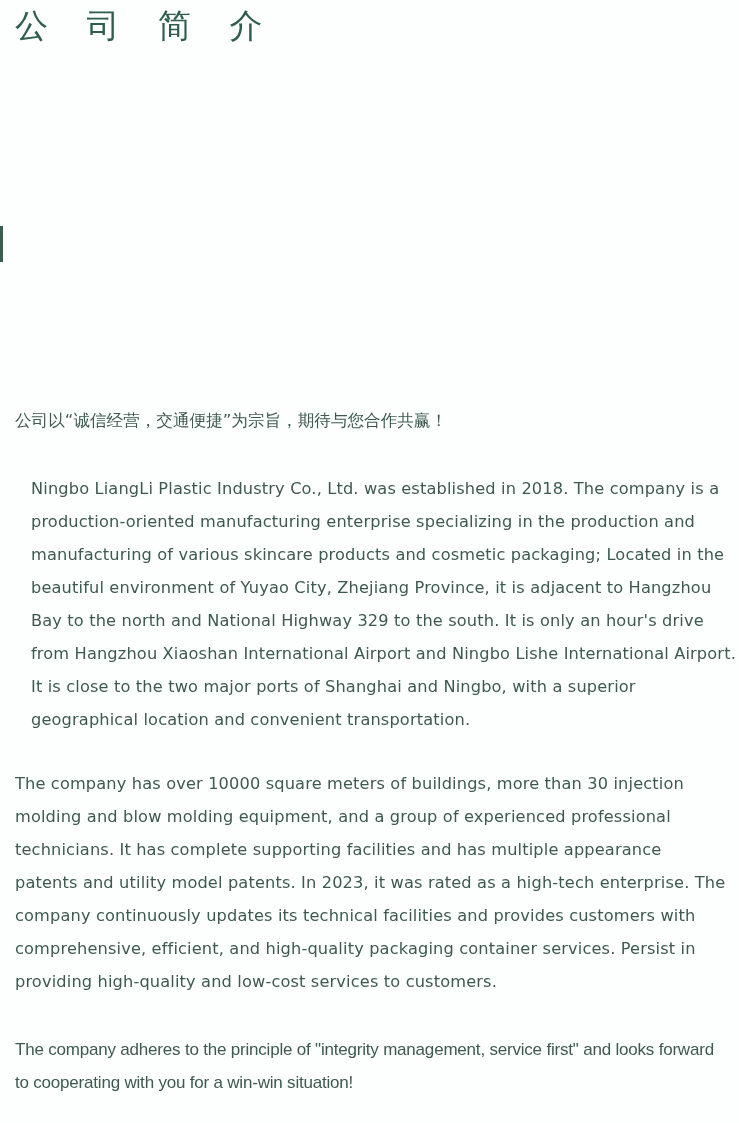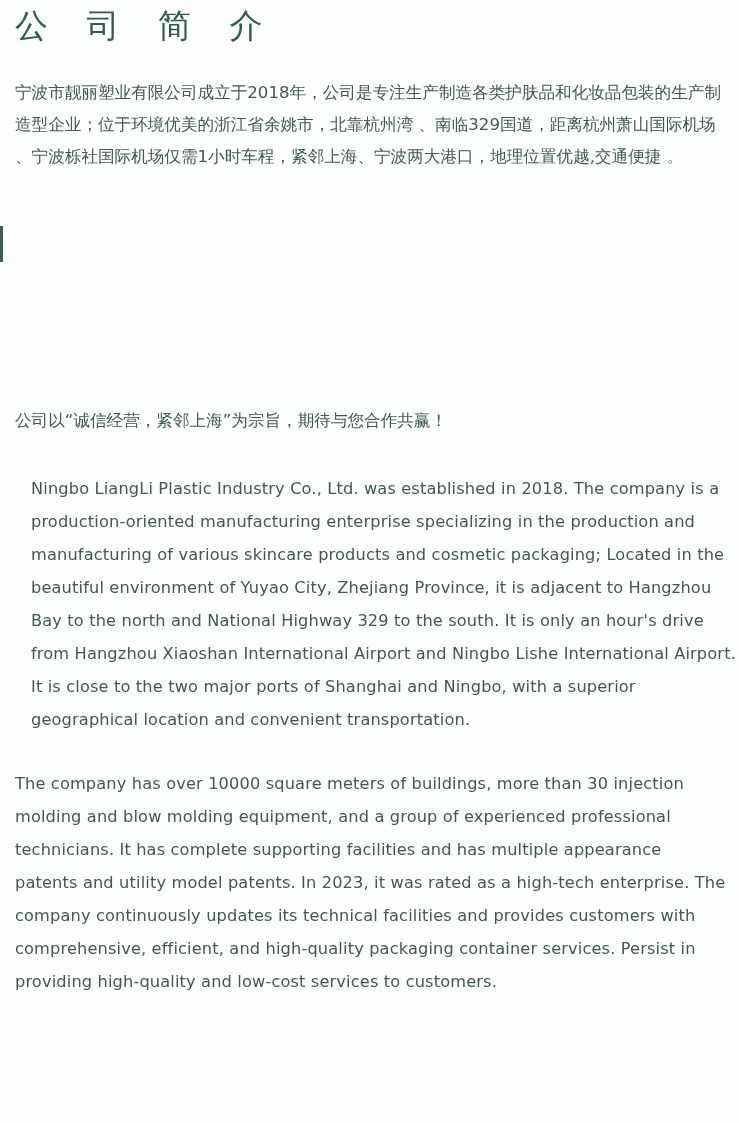--- a/index.html
+++ b/index.html
@@ -74,18 +74,18 @@
     #p-en3 { top: 1033px; }
   </style>
 </head>
 <body>
 
 <div class="page">
   <h1 class="title">公 司 简 介</h1>
 
   <div class="left-bar"></div>
 
-  <p class="cn-para" id="p-cn1">宁波市靓丽塑业有限公司成立于2018年，公司是专注生产制造各类护肤品和化妆品包装的生产制造型企业；位于环境优美的浙江省余姚市，北靠杭州湾 、南临329国道，距离杭州萧山国际机场 、宁波栎社国际机场仅需1小时车程，紧邻上海、宁波两大港口，地理位置优越,交通便捷 。</p>
-  <p class="cn-para" id="p-cn3">公司以“诚信经营，紧邻上海”为宗旨，期待与您合作共赢！</p>
+  <p class="cn-para" id="p-cn3">公司以“诚信经营，交通便捷”为宗旨，期待与您合作共赢！</p>
 
   <p class="en-para" id="p-en1">Ningbo LiangLi Plastic Industry Co., Ltd. was established in 2018. The company is a production-oriented manufacturing enterprise specializing in the production and manufacturing of various skincare products and cosmetic packaging; Located in the beautiful environment of Yuyao City, Zhejiang Province, it is adjacent to Hangzhou Bay to the north and National Highway 329 to the south. It is only an hour's drive from Hangzhou Xiaoshan International Airport and Ningbo Lishe International Airport. It is close to the two major ports of Shanghai and Ningbo, with a superior geographical location and convenient transportation.</p>
   <p class="en-para" id="p-en2">The company has over 10000 square meters of buildings, more than 30 injection molding and blow molding equipment, and a group of experienced professional technicians. It has complete supporting facilities and has multiple appearance patents and utility model patents. In 2023, it was rated as a high-tech enterprise. The company continuously updates its technical facilities and provides customers with comprehensive, efficient, and high-quality packaging container services. Persist in providing high-quality and low-cost services to customers.</p>
+  <p class="en-para condensed" id="p-en3">The company adheres to the principle of "integrity management, service first" and looks forward to cooperating with you for a win-win situation!</p>
 </div>
 
 </body></html>

